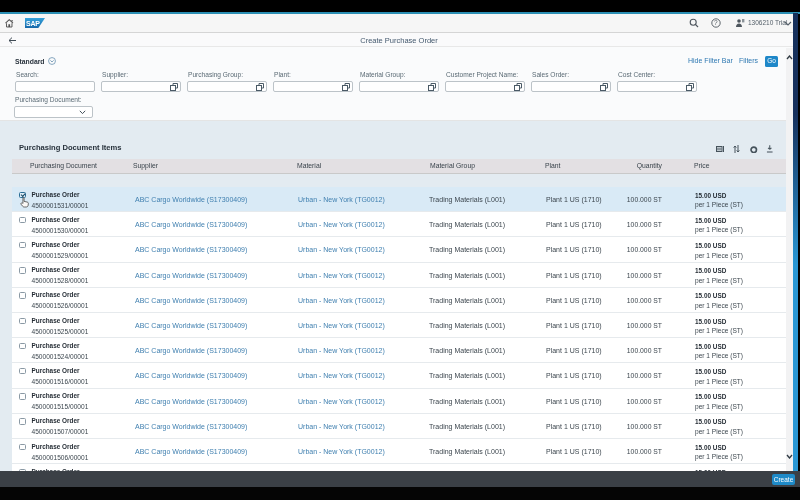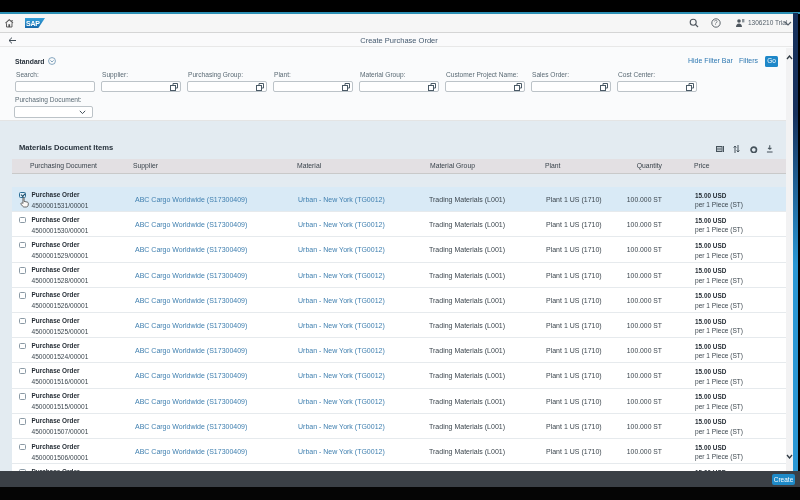--- a/index.html
+++ b/index.html
@@ -150,21 +150,21 @@
       </div>
 
   <div id="pd2lab">Purchasing Document:</div>
   <div id="pd2sel">
         <svg style="position:absolute;right:6px;top:3px;width:7px;height:5px" viewBox="0 0 7 5">
           <path d="M0.8 0.8 L3.5 3.6 L6.2 0.8" fill="none" stroke="#46525c" stroke-width="1"></path>
         </svg>
       </div>
  </div>
  <div id="content"></div>
- <div id="tbltitle">Materials Document Items</div>
+ <div id="tbltitle">Purchasing Document Items</div>
  <svg class="abs" style="left:716px;top:146px;width:8px;height:6px" viewBox="0 0 8 6">
       <rect x="0.5" y="0.5" width="5.5" height="5" fill="none" stroke="#46535c" stroke-width="1"></rect>
       <line x1="1" y1="2.2" x2="5.5" y2="2.2" stroke="#46535c" stroke-width="0.8"></line>
       <line x1="1" y1="3.8" x2="5.5" y2="3.8" stroke="#46535c" stroke-width="0.8"></line>
       <line x1="7.5" y1="0" x2="7.5" y2="6" stroke="#46535c" stroke-width="1"></line>
     </svg>
  <svg class="abs" style="left:733px;top:145px;width:7px;height:8px" viewBox="0 0 7 8">
       <path d="M2 8 L2 1 M2 1 L0.7 2.6 M2 1 L3.3 2.6" stroke="#46535c" stroke-width="1" fill="none"></path>
       <path d="M5 0 L5 7 M5 7 L3.7 5.4 M5 7 L6.3 5.4" stroke="#46535c" stroke-width="1" fill="none"></path>
     </svg>

